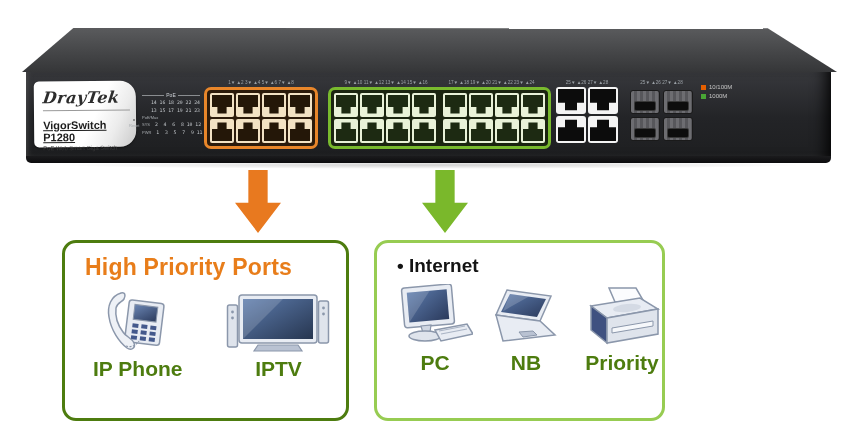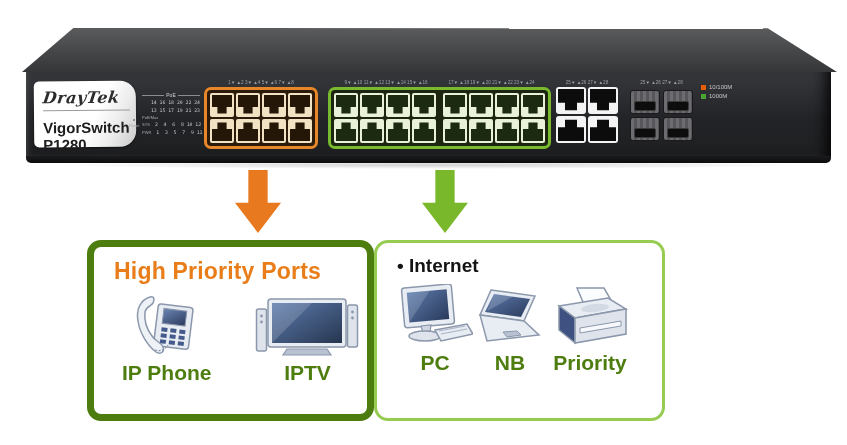--- a/index.html
+++ b/index.html
@@ -21,21 +21,21 @@
     background:radial-gradient(ellipse at center, rgba(0,0,0,.18), transparent 70%); }
 
   
   .brand-plate { width:102px; height:66px; margin-left:8px; flex:0 0 auto;
     background:linear-gradient(115deg,#ffffff 58%,#ececec 78%,#c9c9c9);
     border-radius:5px 16px 16px 5px; padding:7px 6px 5px 9px;
     box-shadow:0 1px 2px rgba(0,0,0,.5); transform:rotate(-0.5deg); }
   .logo { font-family:"DejaVu Serif", serif; font-style:italic; font-weight:bold;
     font-size:16px; color:#2d2d2d; letter-spacing:.5px; transform:skewX(-8deg); }
   .logo-rule { height:1px; background:#9a9a9a; margin:3px 0 8px; }
-  .model { font-size:15px; font-weight:bold; color:#1d1d1d; }
+  .model { font-size:11px; font-weight:bold; color:#1d1d1d;text-decoration:underline; }
   .tagline { font-size:5.8px; color:#3a3a3a; margin-top:2px; }
 
   
   .led-panel { position:relative; width:58px; margin-left:6px; flex:0 0 auto; color:#b9bec4; }
   .poe-header { display:flex; align-items:center; gap:2px; font-size:5px; color:#cfd3d8; }
   .poe-header::before,.poe-header::after { content:''; flex:1; border-top:1px solid #8a8d90; height:0; }
   .led-row { display:flex; align-items:center; height:8px; }
   .led-row .side { width:15px; font-size:4px; text-align:right; padding-right:2px; color:#a7abaf; white-space:nowrap; }
   .led-row .nums { flex:1; font-family:"DejaVu Sans Mono", monospace; font-size:4.8px; white-space:pre; color:#c3c7cb; }
   .led-row.mini { height:6px; }
@@ -79,30 +79,30 @@
 
   
   .arrow { position:absolute; width:46px; height:63px;
     clip-path:polygon(29% 0,71% 0,71% 52%,100% 52%,50% 100%,0 52%,29% 52%); }
   .arrow.o { left:235px; top:170px; background:#e8791f; }
   .arrow.g { left:422px; top:170px; background:#7ab82b; }
 
   
   .infobox { position:absolute; top:240px; height:181px; background:#fff; border-radius:14px;
     padding:11px 16px 10px 20px; }
-  .infobox.o { left:62px; width:287px; border:7px solid #4d7c0f;margin-left:25px; }
+  .infobox.o { left:62px; width:287px; border:3px solid #4d7c0f; }
   .infobox.g { left:374px; width:291px; border:3px solid #97cc52; }
   .ib-title { font-size:23px; font-weight:bold; letter-spacing:.2px; }
   .o .ib-title { color:#e87d1a; } .g .ib-title { color:#8cc63e; }
   .ib-bullet { font-size:19px; font-weight:bold; color:#141414; margin-top:1px; }
   .ib-icons { display:flex; align-items:flex-end; margin-top:7px; }
   .ib-col { display:flex; flex-direction:column; align-items:center; }
   .ib-label { font-size:21px; font-weight:bold; color:#4d7c0f; margin-top:3px; white-space:nowrap; }
   .o .ib-icons { padding-left:8px; gap:44px; }
-  .g .ib-icons { }
+  .g .ib-icons { gap:16px; }
 </style>
 </head>
 <body>
 
 <div class="stage">
 
   <div class="switch">
     <div class="switch-top"></div>
     <div class="switch-shadow"></div>
     <div class="switch-body">

